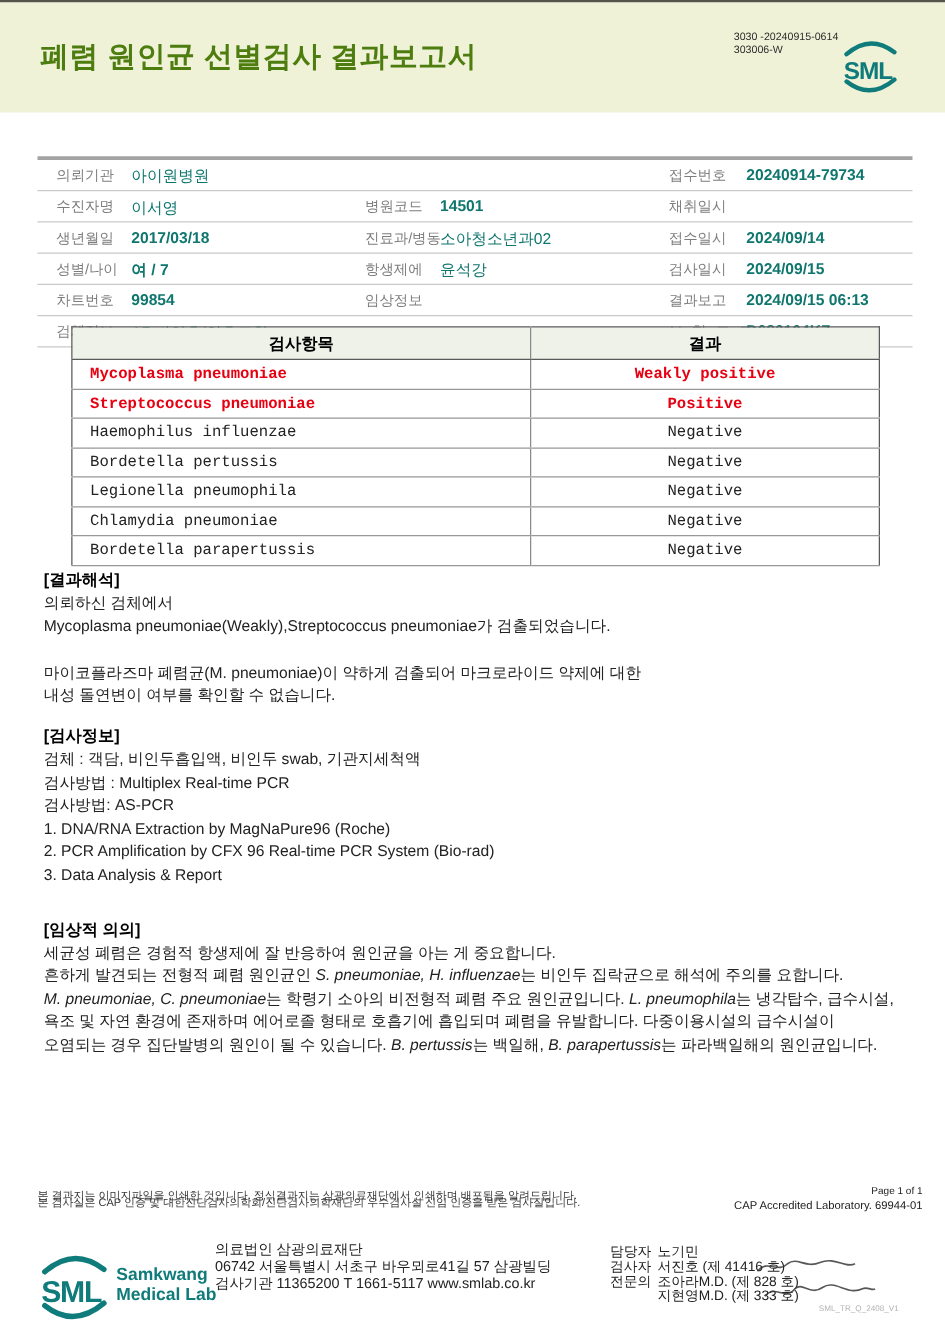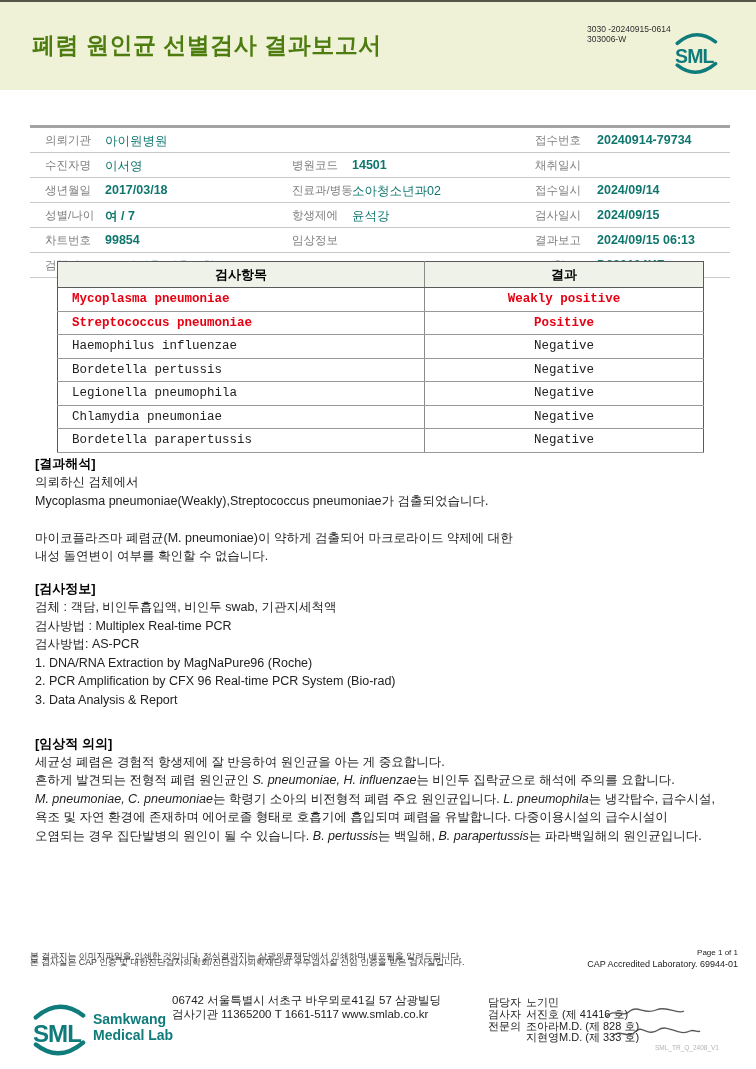--- a/index.html
+++ b/index.html
@@ -212,20 +212,21 @@
   <svg class="abs logo-bottom" width="62" height="56" viewBox="0 0 64 58">
     <path d="M8,16 Q32,-5 57,14" fill="none" stroke="#0f7b7a" stroke-width="4.5" stroke-linecap="round"></path>
     <text x="5" y="41" font-size="25" font-weight="bold" fill="#0f7b7a" font-family="Liberation Sans, sans-serif" letter-spacing="-1">SML</text>
     <path d="M8,44 Q32,63 57,42" fill="none" stroke="#0f7b7a" stroke-width="4.5" stroke-linecap="round"></path>
   </svg>
   <div class="abs brand-name">
     <div>Samkwang</div>
     <div>Medical Lab</div>
   </div>
   <div class="abs org-info">
+    <div>의료법인 삼광의료재단</div>
     <div>06742 서울특별시 서초구 바우뫼로41길 57 삼광빌딩</div>
     <div>검사기관 11365200 T 1661-5117 www.smlab.co.kr</div>
   </div>
   <div class="abs staff">
     <div><span class="role">담당자</span><span>노기민</span></div>
     <div><span class="role">검사자</span><span>서진호 (제 41416 호)</span></div>
     <div><span class="role">전문의</span><span>조아라M.D. (제 828 호)</span></div>
     <div><span class="role"></span><span>지현영M.D. (제 333 호)</span></div>
   </div>
   <svg class="abs sig" width="130" height="46" viewBox="0 0 130 46">

